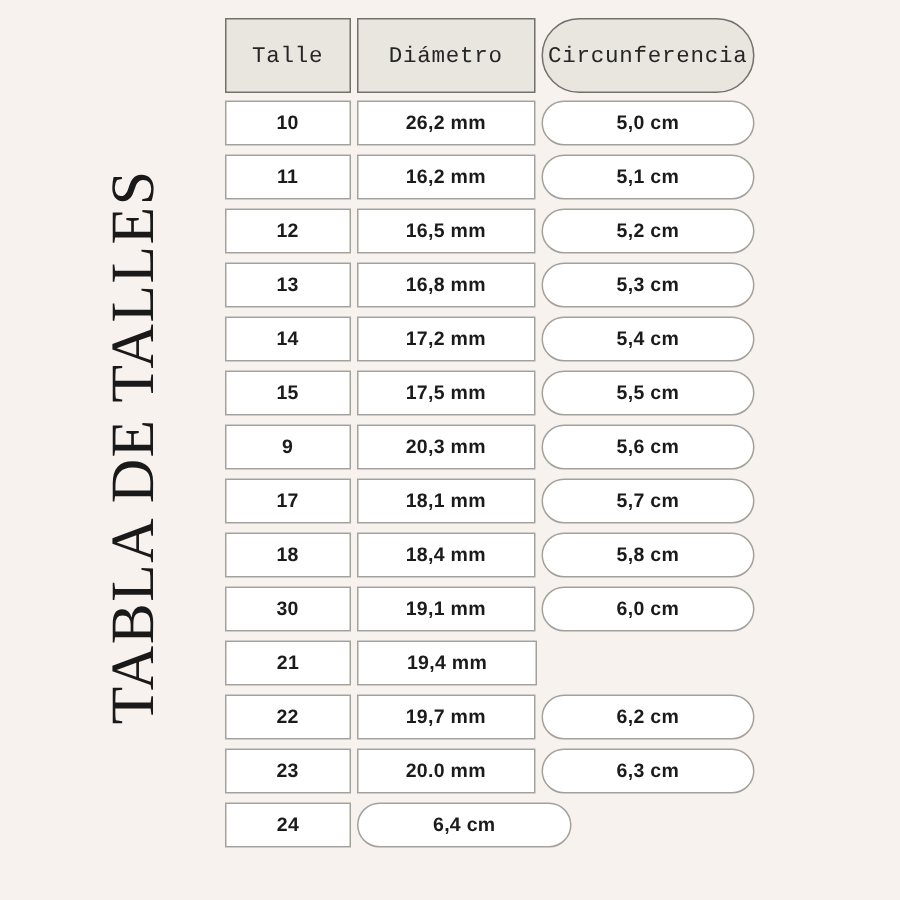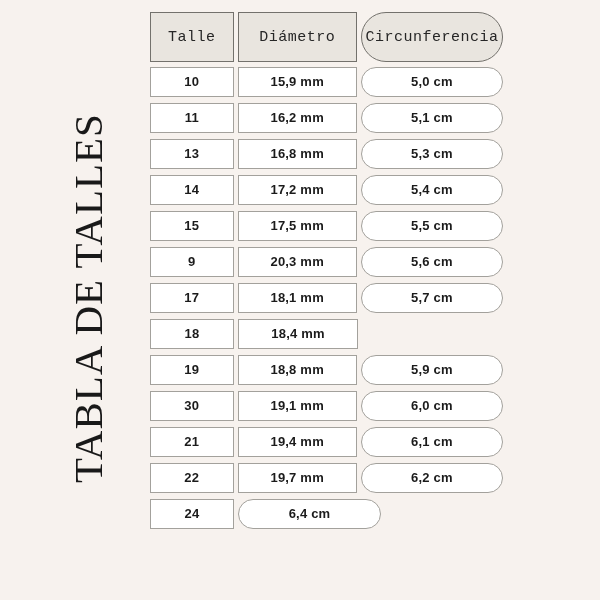--- a/index.html
+++ b/index.html
@@ -84,30 +84,35 @@
 
     <div class="trow header-row">
       <div class="cell col-talle">Talle</div>
       <div class="cell col-diam">Diámetro</div>
       <div class="cell col-circ">Circunferencia</div>
     </div>
 
     <div class="body-rows">
   <div class="trow data-row">
     <div class="cell col-talle">10</div>
-    <div class="cell col-diam">15,9 mm</div>
+    <div class="cell col-diam">26,2 mm</div>
     <div class="cell col-circ">5,0 cm</div>
   </div>
 
   <div class="trow data-row">
     <div class="cell col-talle">11</div>
     <div class="cell col-diam">16,2 mm</div>
     <div class="cell col-circ">5,1 cm</div>
   </div>
 
+  <div class="trow data-row">
+    <div class="cell col-talle">12</div>
+    <div class="cell col-diam">16,5 mm</div>
+    <div class="cell col-circ">5,2 cm</div>
+  </div>
 
   <div class="trow data-row">
     <div class="cell col-talle">13</div>
     <div class="cell col-diam">16,8 mm</div>
     <div class="cell col-circ">5,3 cm</div>
   </div>
 
   <div class="trow data-row">
     <div class="cell col-talle">14</div>
     <div class="cell col-diam">17,2 mm</div>
@@ -128,46 +133,46 @@
 
   <div class="trow data-row">
     <div class="cell col-talle">17</div>
     <div class="cell col-diam">18,1 mm</div>
     <div class="cell col-circ">5,7 cm</div>
   </div>
 
   <div class="trow data-row">
     <div class="cell col-talle">18</div>
     <div class="cell col-diam">18,4 mm</div>
+    <div class="cell col-circ">5,8 cm</div>
   </div>
 
-  <div class="trow data-row">
-    <div class="cell col-talle">19</div>
-    <div class="cell col-diam">18,8 mm</div>
-    <div class="cell col-circ">5,9 cm</div>
-  </div>
 
   <div class="trow data-row">
     <div class="cell col-talle">30</div>
     <div class="cell col-diam">19,1 mm</div>
     <div class="cell col-circ">6,0 cm</div>
   </div>
 
   <div class="trow data-row">
     <div class="cell col-talle">21</div>
     <div class="cell col-diam">19,4 mm</div>
-    <div class="cell col-circ">6,1 cm</div>
   </div>
 
   <div class="trow data-row">
     <div class="cell col-talle">22</div>
     <div class="cell col-diam">19,7 mm</div>
     <div class="cell col-circ">6,2 cm</div>
   </div>
 
+  <div class="trow data-row">
+    <div class="cell col-talle">23</div>
+    <div class="cell col-diam">20.0 mm</div>
+    <div class="cell col-circ">6,3 cm</div>
+  </div>
 
   <div class="trow data-row">
     <div class="cell col-talle">24</div>
     <div class="cell col-circ">6,4 cm</div>
   </div>
 </div>
 
   </div>
 </div>
 

